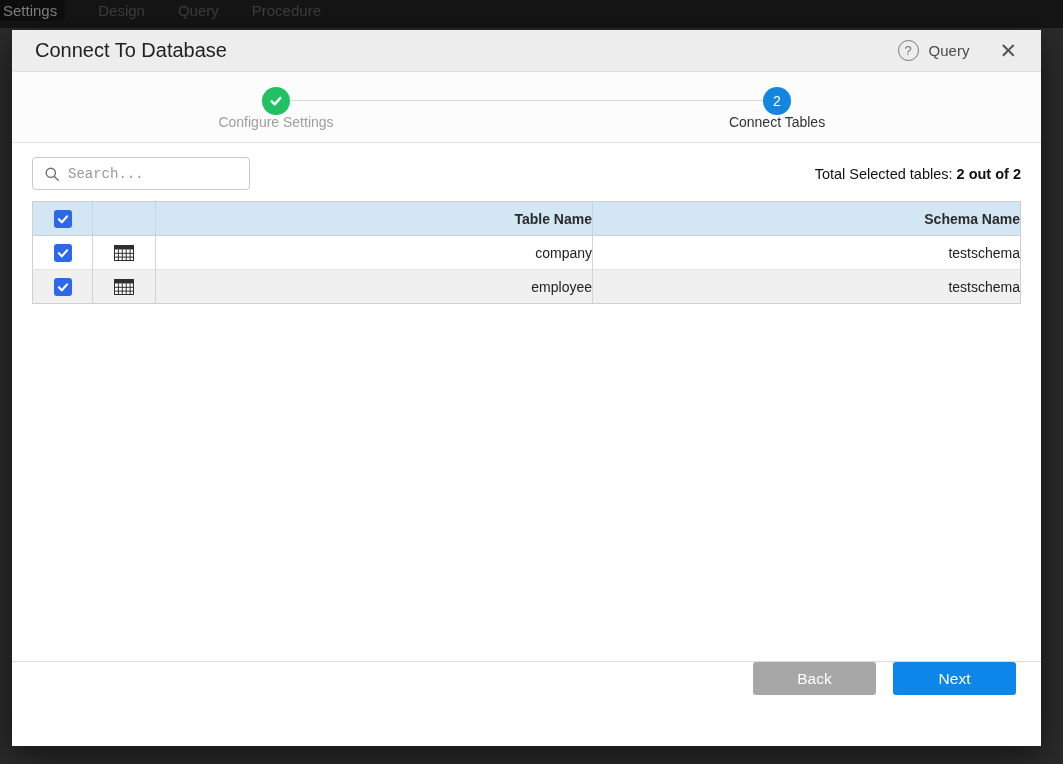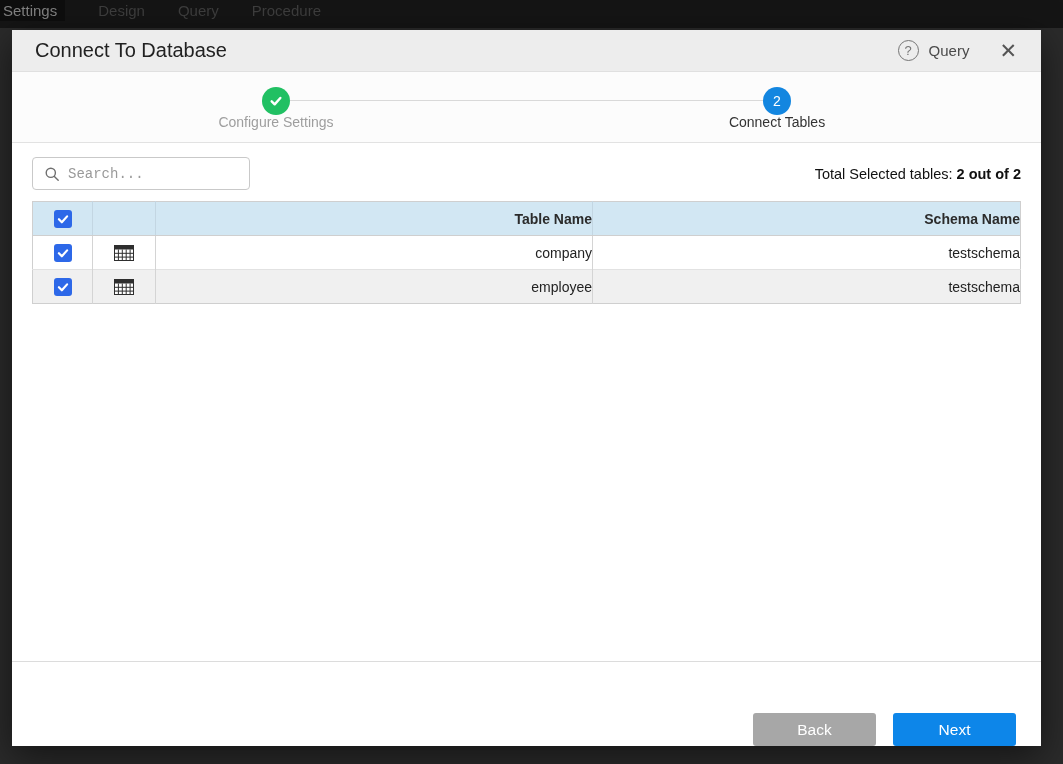--- a/index.html
+++ b/index.html
@@ -119,21 +119,21 @@
     background: #2d68e8; vertical-align: middle; cursor: pointer;
     position: relative;
   }
   .checkbox svg { position: absolute; left: 2px; top: 2px; }
 
   .grid-icon { display: inline-block; vertical-align: middle; }
 
   
   .modal-footer {
     flex: 0 0 85px; border-top: 1px solid #dcdcdc;
-    display: flex; align-items: flex-end; justify-content: flex-end;
+    display: flex; align-items: flex-start; justify-content: flex-end;
     gap: 17px; padding-right: 25px; background: #fff;
   }
   .btn {
     width: 123px; height: 33px; border: none; border-radius: 3px;
     font-size: 15.5px; color: #ffffff; cursor: pointer;
     font-family: "Liberation Sans", sans-serif;
   }
   .btn.back { background: #a7a7a7; }
   .btn.next { background: #0d86e9; }
 </style>

